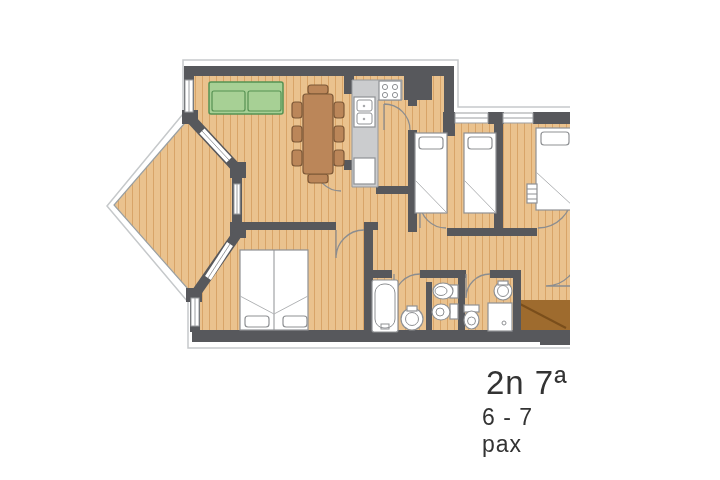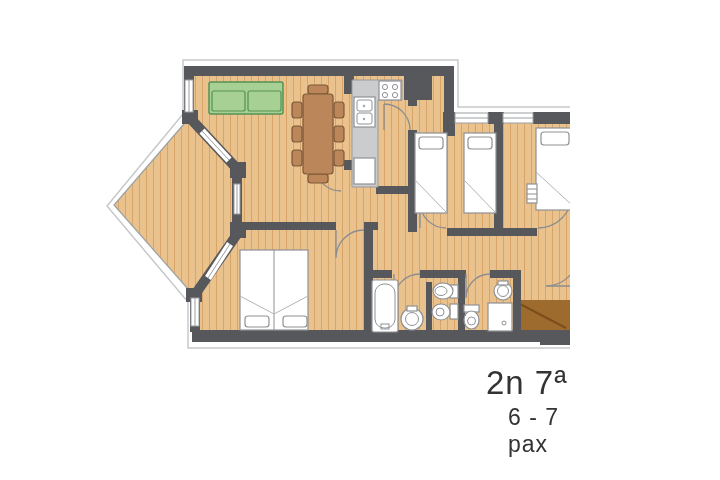--- a/index.html
+++ b/index.html
@@ -28,21 +28,21 @@
   .fold{stroke:var(--fold);stroke-width:1;fill:none;}
   .mat{fill:var(--entry_mat);}
   .mat-line{stroke:var(--entry_mat_line);stroke-width:2;fill:none;}
   .arrow{fill:var(--arrow);}
   
   .label-unit{
     position:absolute;left:486px;top:364px;
     font-size:33px;color:var(--text);letter-spacing:1px;
   }
   .label-capacity{
-    position:absolute;left:508px;top:404px;
+    position:absolute;left:482px;top:404px;
     font-size:23px;color:var(--text);letter-spacing:1px;
   }
 </style>
 </head>
 <body>
 
 <div class="stage">
   <svg width="720" height="480" viewBox="0 0 720 480">
     <defs>
       <pattern id="planks" patternUnits="userSpaceOnUse" width="7" height="7">

